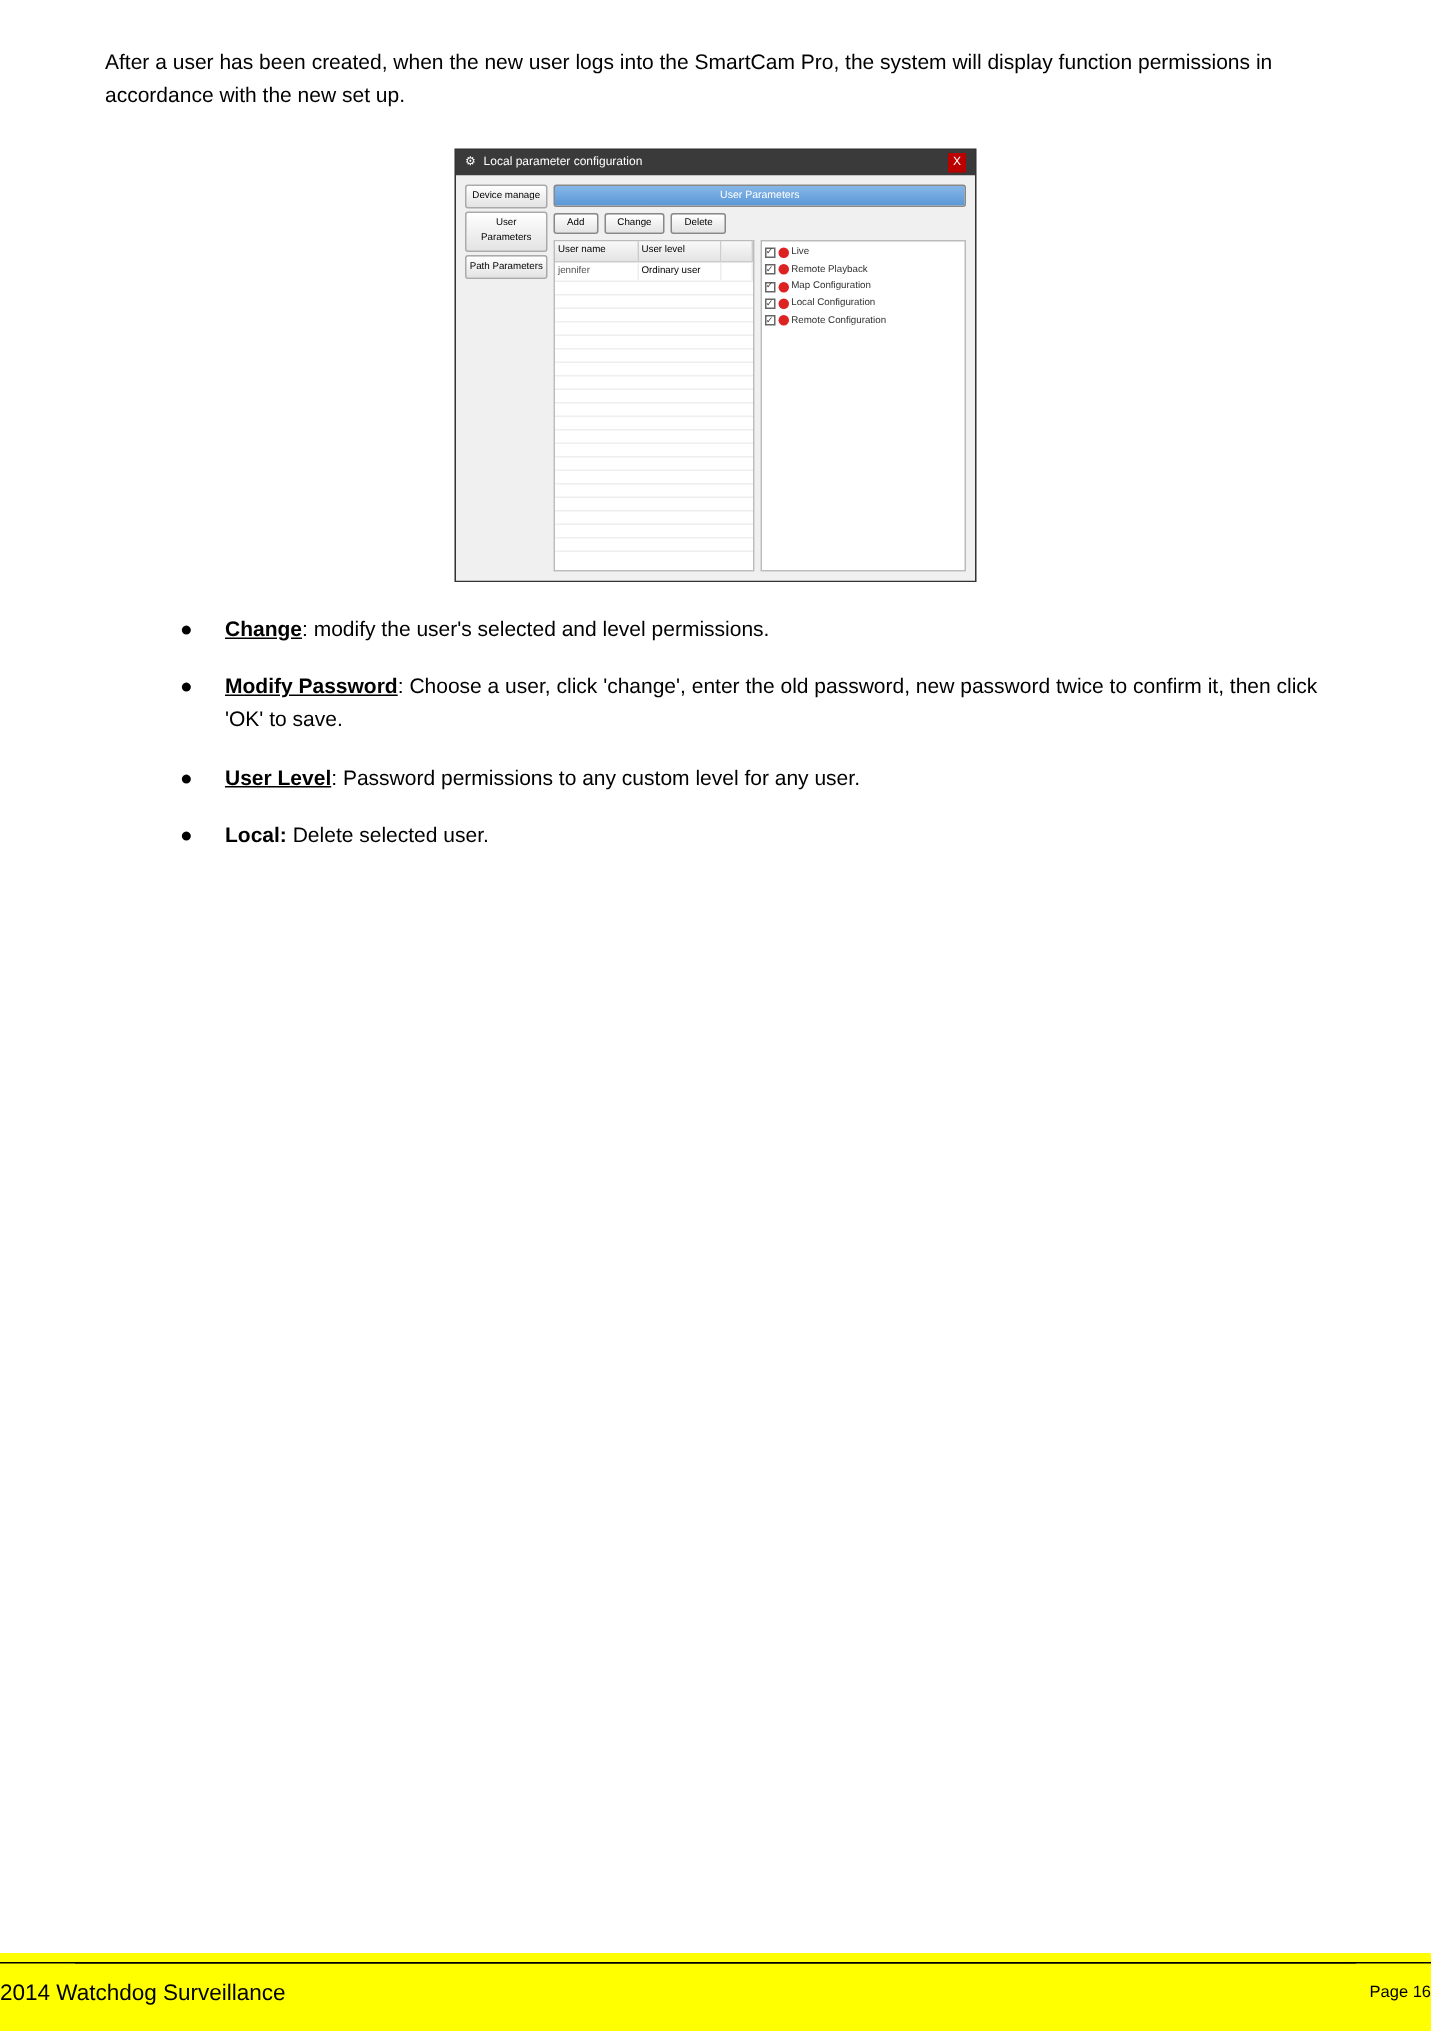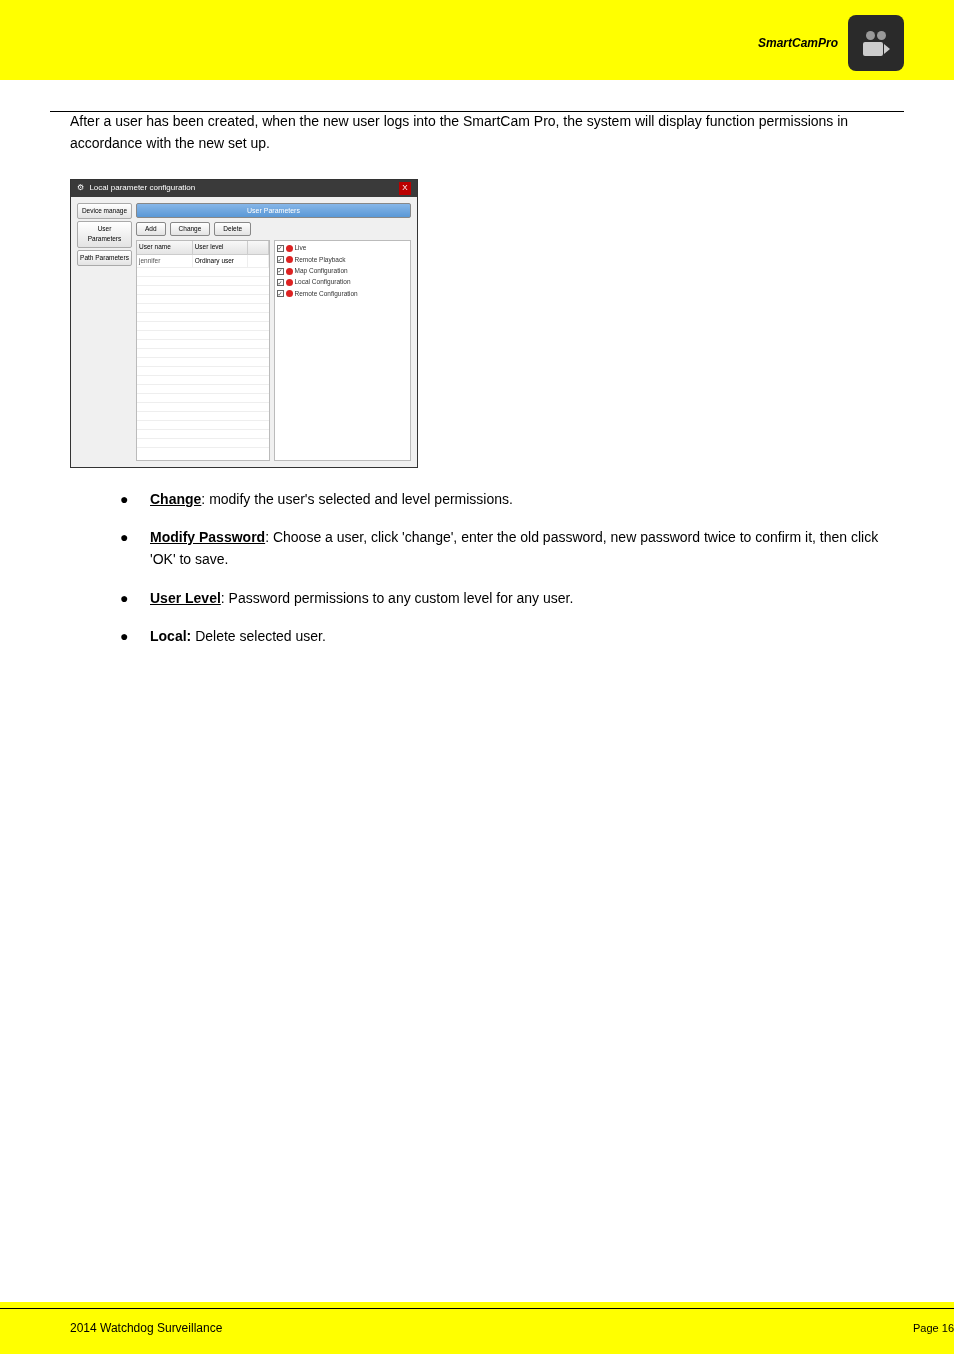--- a/index.html
+++ b/index.html
@@ -17,21 +17,21 @@
   }
   .cam-top { display: flex; gap: 2px; margin-bottom: 2px; }
   .cam-dot { width: 9px; height: 9px; background: #999; border-radius: 50%; }
   .cam-body { display: flex; align-items: center; }
   .cam-rect { width: 20px; height: 14px; background: #ccc; border-radius: 2px; }
   .cam-lens { width: 0; height: 0; border-top: 5px solid transparent; border-bottom: 5px solid transparent; border-left: 6px solid #ccc; margin-left: 1px; }
 
   .content { padding: 30px 70px 0 70px; font-size: 14px; line-height: 1.6; color: #000; }
   .intro-para { margin-bottom: 24px; }
 
-  .screenshot-wrap { display: flex; margin: 10px 0 20px 0; }
+  .screenshot-wrap { display: flex; justify-content: center; margin: 10px 0 20px 0; }
   .screenshot {
     width: 348px; border: 1px solid #333; background: #f0f0f0; font-size: 8px;
   }
   .ss-title {
     background: #3a3a3a; color: #fff; padding: 2px 6px; display: flex; justify-content: space-between;
   }
   .ss-gear { display: inline-block; margin-right: 3px; }
   .ss-close { background: #b00; color: #fff; width: 12px; text-align: center; }
   .ss-body { display: flex; padding: 6px; gap: 4px; background: #f0f0f0; height: 270px; }
   .ss-sidebar { width: 55px; display: flex; flex-direction: column; gap: 2px; }
@@ -68,46 +68,28 @@
   .bullet-body { flex: 1; }
   .bullet-heading { display: inline; text-decoration: underline; font-weight: bold; }
   .bullet-text { display: inline; }
 
   .bottom-bar {
     position: absolute; bottom: 0; left: 0; width: 100%; height: 52px; background: #ffff00;
     display: flex; align-items: center;
   }
   .bottom-line { width: 100%; height: 1px; background: #000; position: absolute; top: 6px; left: 0; }
   .bottom-line-inner { margin: 0 50px; height: 1px; background: #000; }
-  .bottom-text-left { flex: 1; padding-left: 70px; font-size: 12px; }
+  .bottom-text-left { flex: 1; font-size: 15px; }
   .bottom-text-right { font-size: 11px; }
 </style>
 </head>
 <body>
 
 <div class="page">
 
-  <div class="top-bar">
-    <div class="top-bar-inner">
-      <div class="logo-contain">
-        <span class="brand-name">SmartCamPro</span>
-        <div class="camera-icon">
-          <div class="cam-top">
-            <div class="cam-dot"></div>
-              <div class="cam-dot"></div>
-          </div>
-          <div class="cam-body">
-            <div class="cam-rect"></div>
-              <div class="cam-lens"></div>
-          </div>
-        </div>
-      </div>
-    </div>
-    <div class="top-line"></div>
-  </div>
 
   <div class="content">
 
     <p class="intro-para">After a user has been created, when the new user logs into the SmartCam Pro, the system will display function permissions in accordance with the new set up.</p>
 
     <div class="screenshot-wrap">
       <div class="screenshot">
         <div class="ss-title">
           <span>
             <span class="ss-gear">⚙</span>

